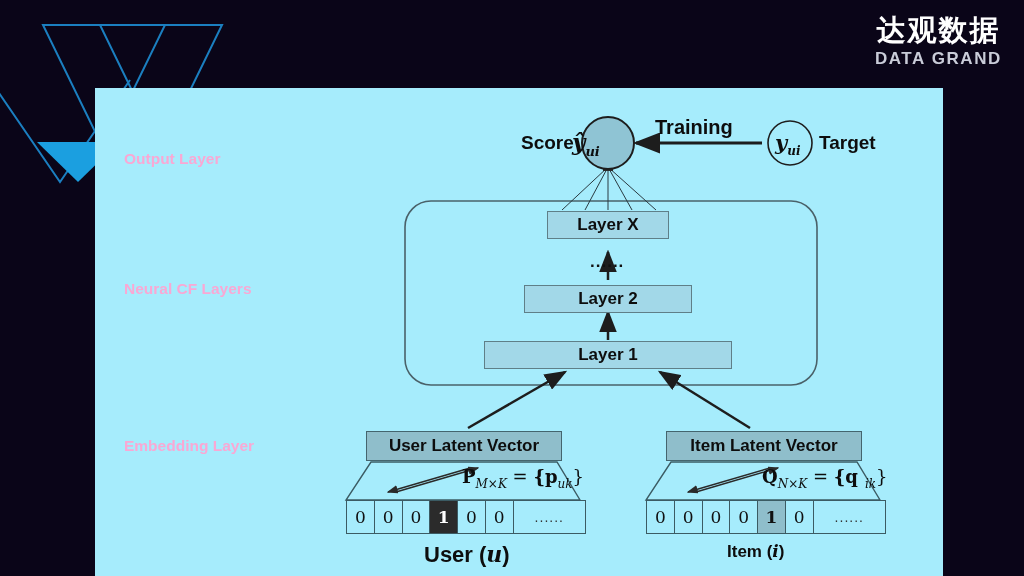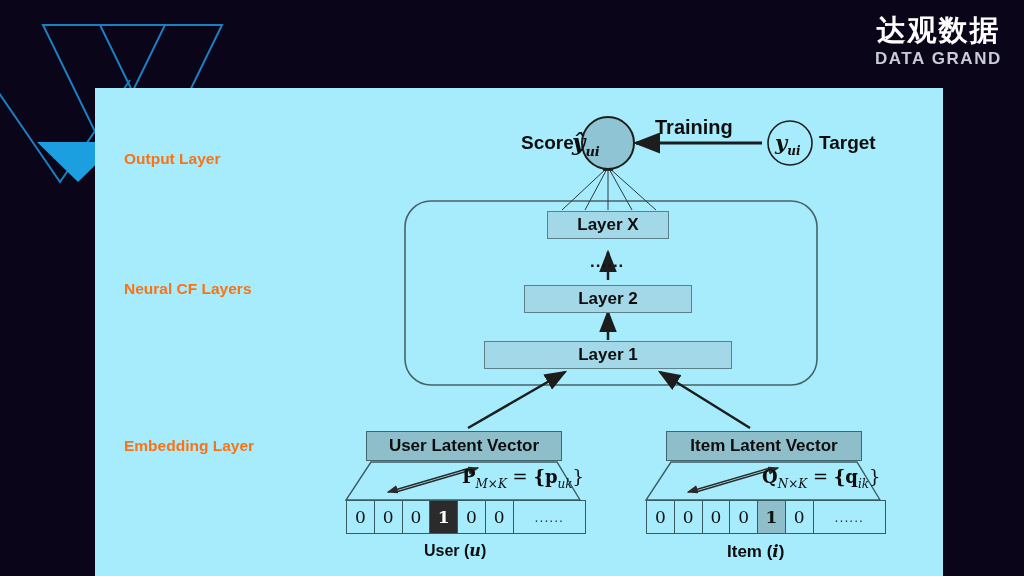--- a/index.html
+++ b/index.html
@@ -21,21 +21,21 @@
   .logo-cn { color: #ffffff; font-size: 29px; font-weight: bold;
              letter-spacing: 2px; font-family: "DejaVu Sans", sans-serif; }
   .logo-en { color: #c9ccd8; font-size: 17px; font-weight: bold;
              letter-spacing: 1.6px; margin-top: 5px; }
 
   
   .panel { position: absolute; left: 95px; top: 88px;
            width: 848px; height: 488px; background: #a6ecfc; }
 
   
-  .stage-label { position: absolute; color: #f97316; font-size: 15.5px;
+  .stage-label { position: absolute; color: #f9a8d4; font-size: 15.5px;
                  font-weight: bold; white-space: nowrap; }
 
   
   .diagram { position: absolute; left: 0; top: 0; width: 1024px; height: 576px; }
 
   
   .nodebox { position: absolute; display: flex; align-items: center;
              justify-content: center; border: 1px solid #5f7f88;
              background: #a2d8e8; color: #0d0d0d; font-weight: bold;
              font-size: 17px; white-space: nowrap; }
@@ -148,21 +148,21 @@
   <div class="latentbox" style="left:666px; top:431px; width:196px; height:30px;">Item Latent Vector</div>
 
   <div class="ftext math" style="left:462px; top:466px; font-size:18px;">
     <b>P</b><sub class="mi" style="font-size:12px;">M×K</sub>
     <span>=</span>
     <b>{p</b><sub class="mi" style="font-size:12px;">uk</sub><span>}</span>
   </div>
   <div class="ftext math" style="left:762px; top:466px; font-size:18px;">
     <b>Q</b><sub class="mi" style="font-size:12px;">N×K</sub>
     <span>=</span>
-    <b>{q</b><sub class="mi" style="font-size:12px;">ik</sub><span>}</span>
+    <b>{q</b><sub class="mi" style="font-size:12px;padding-left:7px;">ik</sub><span>}</span>
   </div>
 
   <div class="onehot" id="user-onehot" style="left:346px; top:500px; width:240px;">
       <div class="cell" style="width: 28px;">0</div>
       <div class="cell" style="width: 28px;">0</div>
       <div class="cell" style="width: 28px;">0</div>
       <div class="cell hot-dark" style="width: 28px;">1</div>
       <div class="cell" style="width: 28px;">0</div>
       <div class="cell" style="width: 28px;">0</div>
       <div class="cell dots" style="width: 72px;">......</div>
@@ -170,20 +170,20 @@
   <div class="onehot" id="item-onehot" style="left:646px; top:500px; width:240px;">
       <div class="cell" style="width: 28px;">0</div>
       <div class="cell" style="width: 28px;">0</div>
       <div class="cell" style="width: 28px;">0</div>
       <div class="cell" style="width: 28px;">0</div>
       <div class="cell hot-gray" style="width: 28px;">1</div>
       <div class="cell" style="width: 28px;">0</div>
       <div class="cell dots" style="width: 72px;">......</div>
     </div>
 
-  <div class="ftext bold" style="left:424px; top:541px; font-size:16px;">
+  <div class="ftext bold" style="left:424px; top:541px; font-size:22px;">
     <span>User (</span><span class="math mi">u</span><span>)</span>
   </div>
   <div class="ftext bold" style="left:727px; top:541px; font-size:17px;">
     <span>Item (</span><span class="math mi">i</span><span>)</span>
   </div>
 
 </div>
 
 </body></html>

